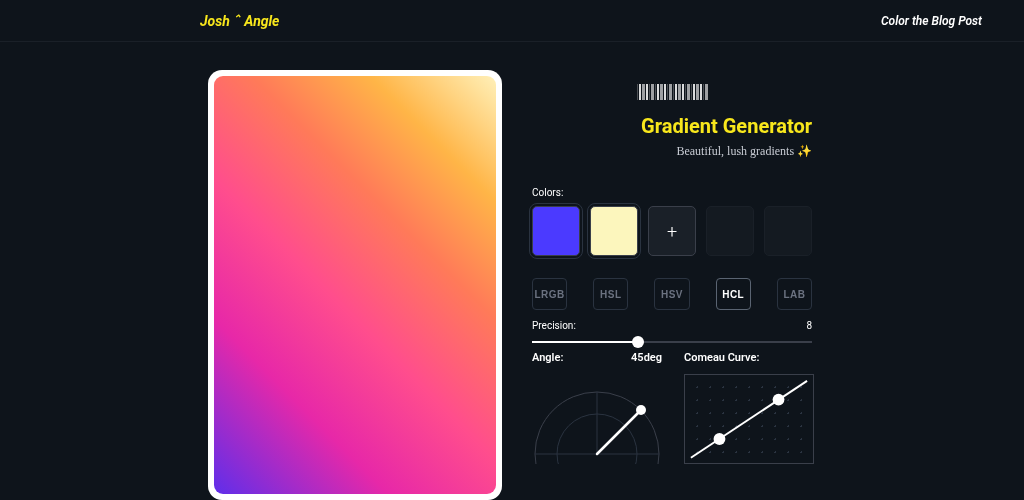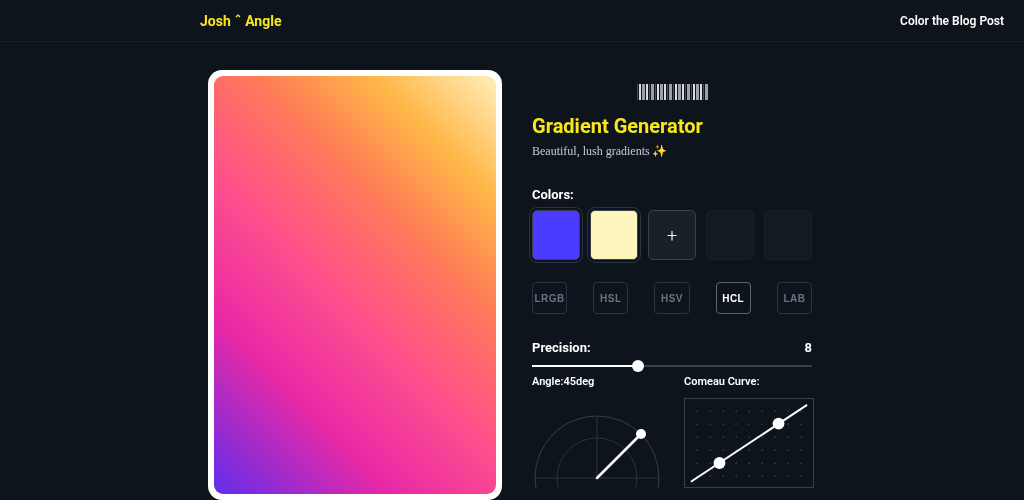--- a/index.html
+++ b/index.html
@@ -10,21 +10,22 @@
     width: 1024px;
     height: 500px;
     overflow: hidden;
   }
   .header {
     height: 42px;
     border-bottom: 1px solid #1a2028;
     display: flex;
     align-items: center;
     justify-content: space-between;
-    padding: 0 20px 0 200px;
+    padding: 0 42px 0 200px;
+    font-style: italic;
   }
   .logo {
     color: #f8e71c;
     font-weight: 700;
     font-size: 14px;
     display: flex;
     align-items: center;
     gap: 2px;
   }
   .logo .tilde {
@@ -57,21 +58,21 @@
     height: 100%;
     border-radius: 9px;
     background: linear-gradient(45deg, #5f2eea 0%, #e728a8 25%, #ff4d8d 45%, #ff7a59 65%, #ffb547 82%, #fff0b8 100%);
   }
   .controls {
     flex: 1;
     padding-right: 30px;
     max-width: 310px;
   }
   .title-block {
-    text-align: left;
+    text-align: right;
     margin-bottom: 28px;
     margin-top: 14px;
   }
   .barcode {
     display: flex;
     justify-content: center;
     gap: 1px;
     margin-bottom: 14px;
     opacity: 0.85;
   }
@@ -88,22 +89,22 @@
     font-size: 20px;
     font-weight: 700;
     margin-bottom: 6px;
   }
   .subtitle {
     color: #c8ccd4;
     font-size: 12px;
     font-family: Liberation Serif, serif;
   }
   .section-label {
-    font-size: 13px;
-    font-weight: 700;
+    font-size: 10px;
+    font-weight: 400;
     color: #fff;
     margin-bottom: 8px;
     display: flex;
     justify-content: space-between;
   }
   .swatches {
     display: flex;
     gap: 10px;
     margin-bottom: 22px;
   }
@@ -124,21 +125,21 @@
     color: #fff;
     font-size: 18px;
     font-weight: 300;
     border: 1px solid #3a3f4a;
     background: #1a2028;
   }
   .swatch.empty { background: #141a21; border: 1px solid #1a2028; }
   .mode-row {
     display: flex;
     gap: 26px;
-    margin-bottom: 26px;
+    margin-bottom: 10px;
   }
   .mode-btn {
     flex: 1;
     height: 32px;
     border-radius: 4px;
     border: 1px solid #2a3340;
     background: transparent;
     color: #6b7280;
     font-size: 10px;
     font-weight: 600;
@@ -177,21 +178,21 @@
     cursor: pointer;
   }
   .bottom-row {
     display: flex;
     gap: 22px;
   }
   .angle-col { flex: 0 0 130px; }
   .easing-col { flex: 1; }
   .angle-label-row {
     display: flex;
-    justify-content: flex-start;
+    justify-content: space-between;
     font-size: 11px;
     font-weight: 600;
     margin-bottom: 10px;
   }
   .angle-svg {
     width: 130px;
     height: 90px;
   }
   .easing-box {
     width: 130px;

